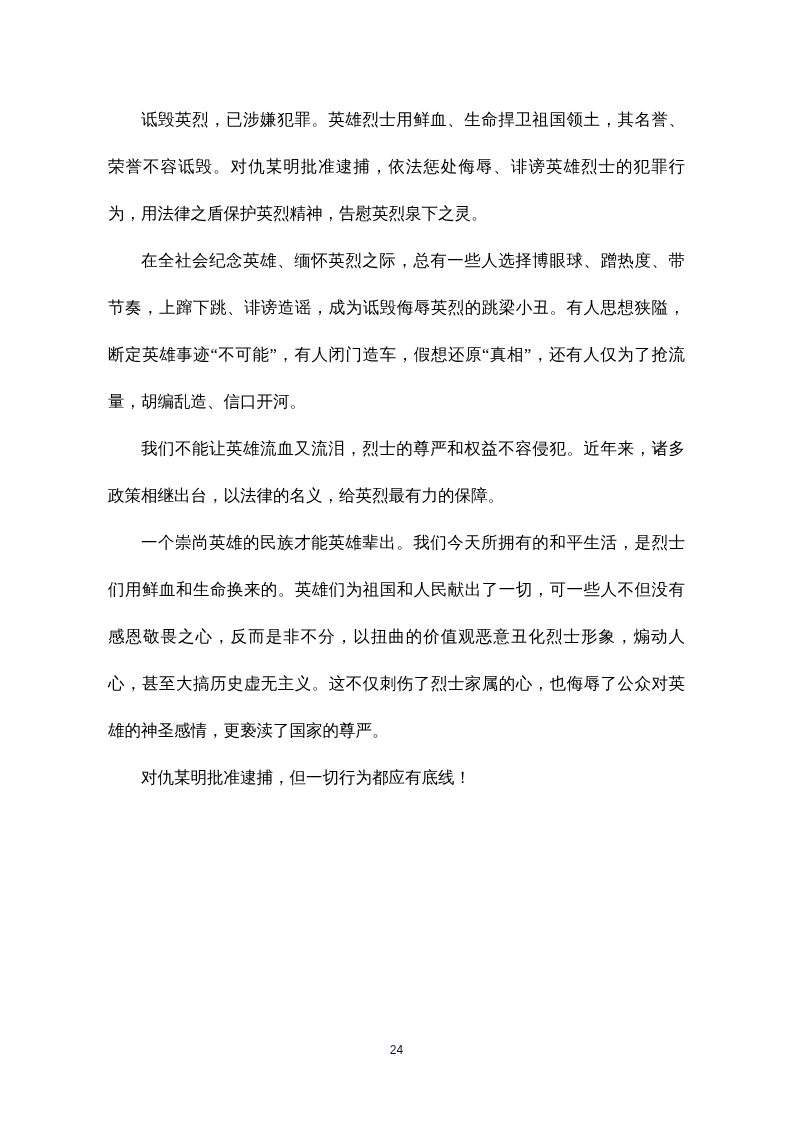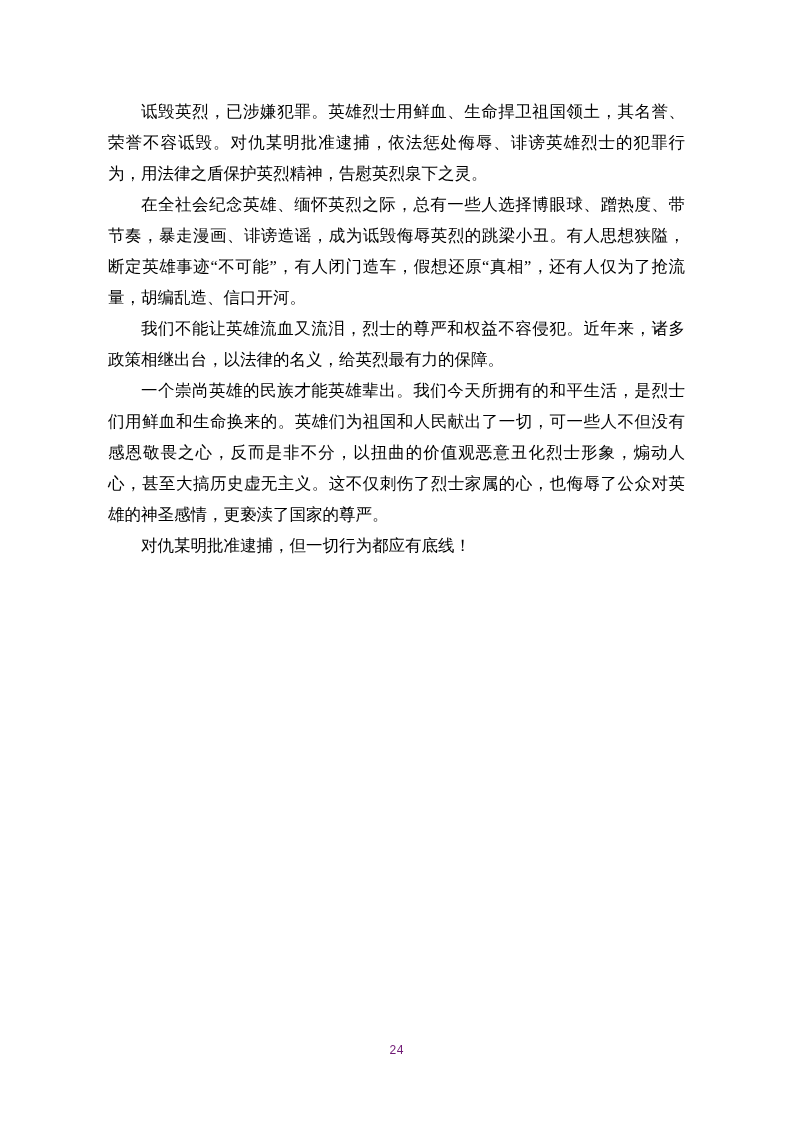--- a/index.html
+++ b/index.html
@@ -19,47 +19,47 @@
   .text-body {
     position: absolute;
     left: 108px;
     top: 96px;
     width: 577px;
   }
   .text-body p {
     margin: 0;
     padding: 0;
     font-size: 16.5px;
-    line-height: 31px;
+    line-height: 47px;
     text-align: justify;
     text-justify: inter-ideograph;
     text-indent: 2em;
     word-break: normal;
     overflow-wrap: break-word;
   }
   .footer {
     position: absolute;
     left: 0;
     bottom: 64px;
     width: 100%;
     text-align: center;
   }
   .page-number {
-    font-family: Liberation Mono, monospace;
+    font-family: Liberation Sans, sans-serif;
     font-size: 12px;
-    color: #701a75;
+    color: #0f172a;
   }
 </style>
 </head>
 <body>
 
 <div class="page">
   <div class="text-body">
     <p>诋毁英烈，已涉嫌犯罪。英雄烈士用鲜血、生命捍卫祖国领土，其名誉、荣誉不容诋毁。对仇某明批准逮捕，依法惩处侮辱、诽谤英雄烈士的犯罪行为，用法律之盾保护英烈精神，告慰英烈泉下之灵。</p>
-    <p>在全社会纪念英雄、缅怀英烈之际，总有一些人选择博眼球、蹭热度、带节奏，暴走漫画、诽谤造谣，成为诋毁侮辱英烈的跳梁小丑。有人思想狭隘，断定英雄事迹“不可能”，有人闭门造车，假想还原“真相”，还有人仅为了抢流量，胡编乱造、信口开河。</p>
+    <p>在全社会纪念英雄、缅怀英烈之际，总有一些人选择博眼球、蹭热度、带节奏，上蹿下跳、诽谤造谣，成为诋毁侮辱英烈的跳梁小丑。有人思想狭隘，断定英雄事迹“不可能”，有人闭门造车，假想还原“真相”，还有人仅为了抢流量，胡编乱造、信口开河。</p>
     <p>我们不能让英雄流血又流泪，烈士的尊严和权益不容侵犯。近年来，诸多政策相继出台，以法律的名义，给英烈最有力的保障。</p>
     <p>一个崇尚英雄的民族才能英雄辈出。我们今天所拥有的和平生活，是烈士们用鲜血和生命换来的。英雄们为祖国和人民献出了一切，可一些人不但没有感恩敬畏之心，反而是非不分，以扭曲的价值观恶意丑化烈士形象，煽动人心，甚至大搞历史虚无主义。这不仅刺伤了烈士家属的心，也侮辱了公众对英雄的神圣感情，更亵渎了国家的尊严。</p>
     <p>对仇某明批准逮捕，但一切行为都应有底线！</p>
   </div>
   <div class="footer">
     <span class="page-number">24</span>
   </div>
 </div>
 
 </body></html>

